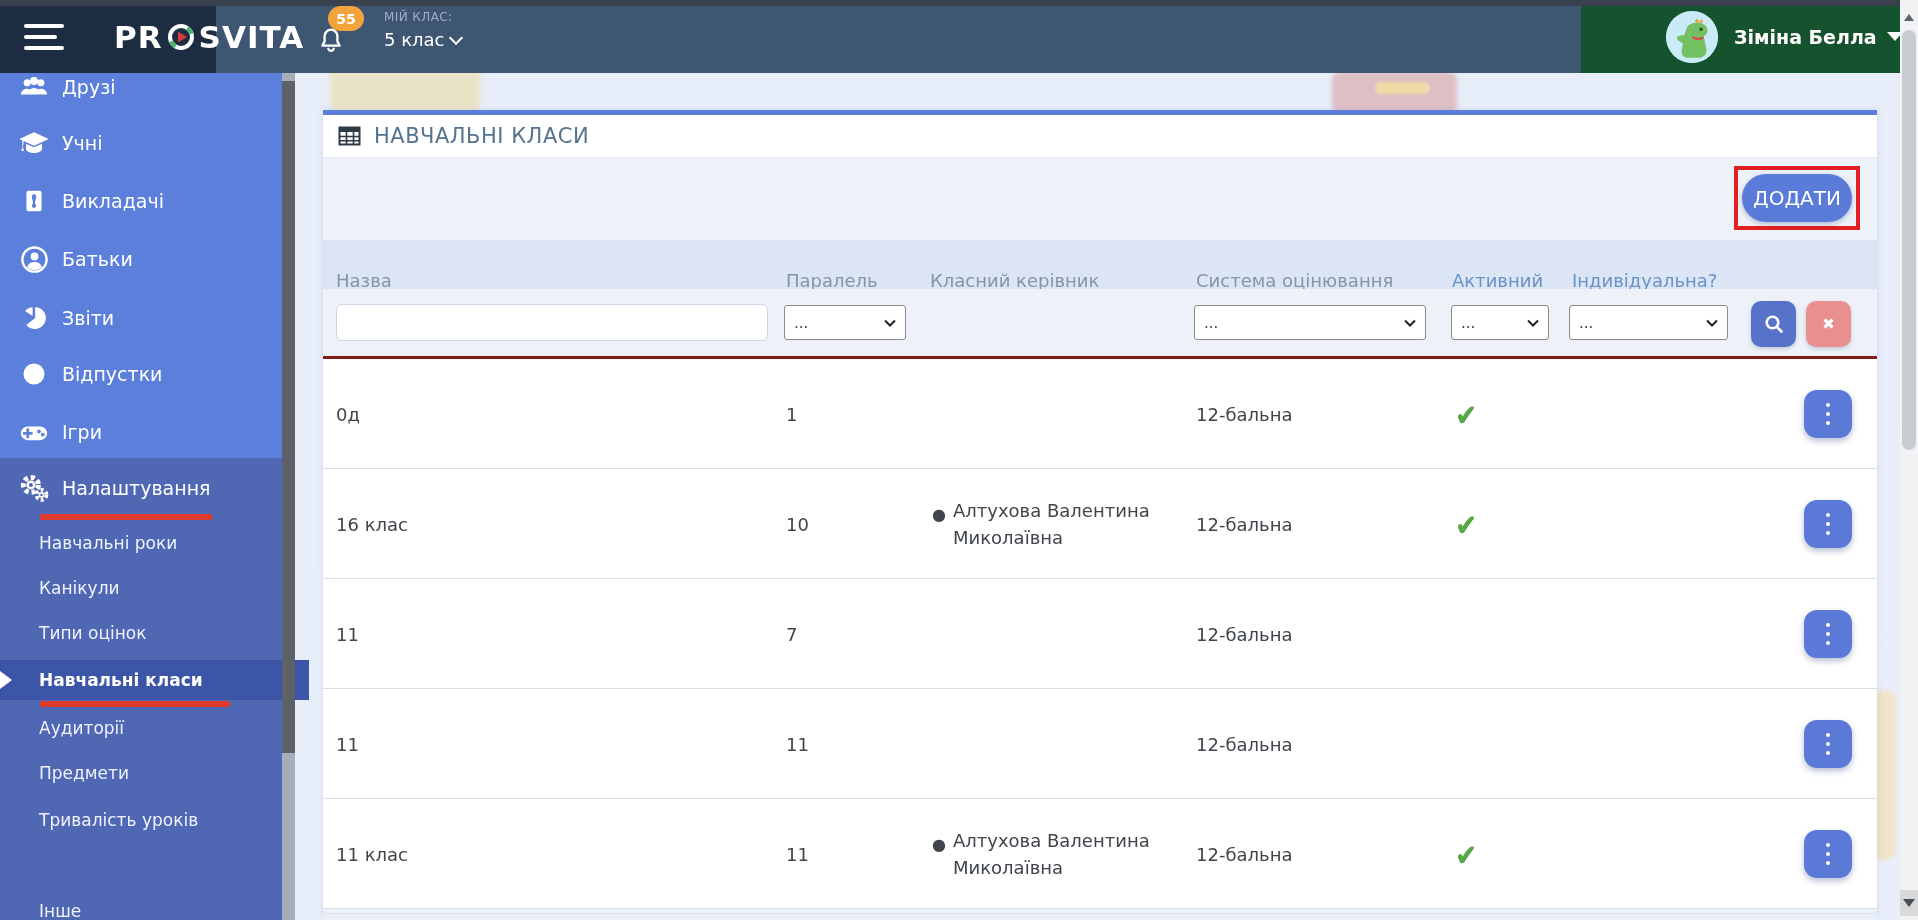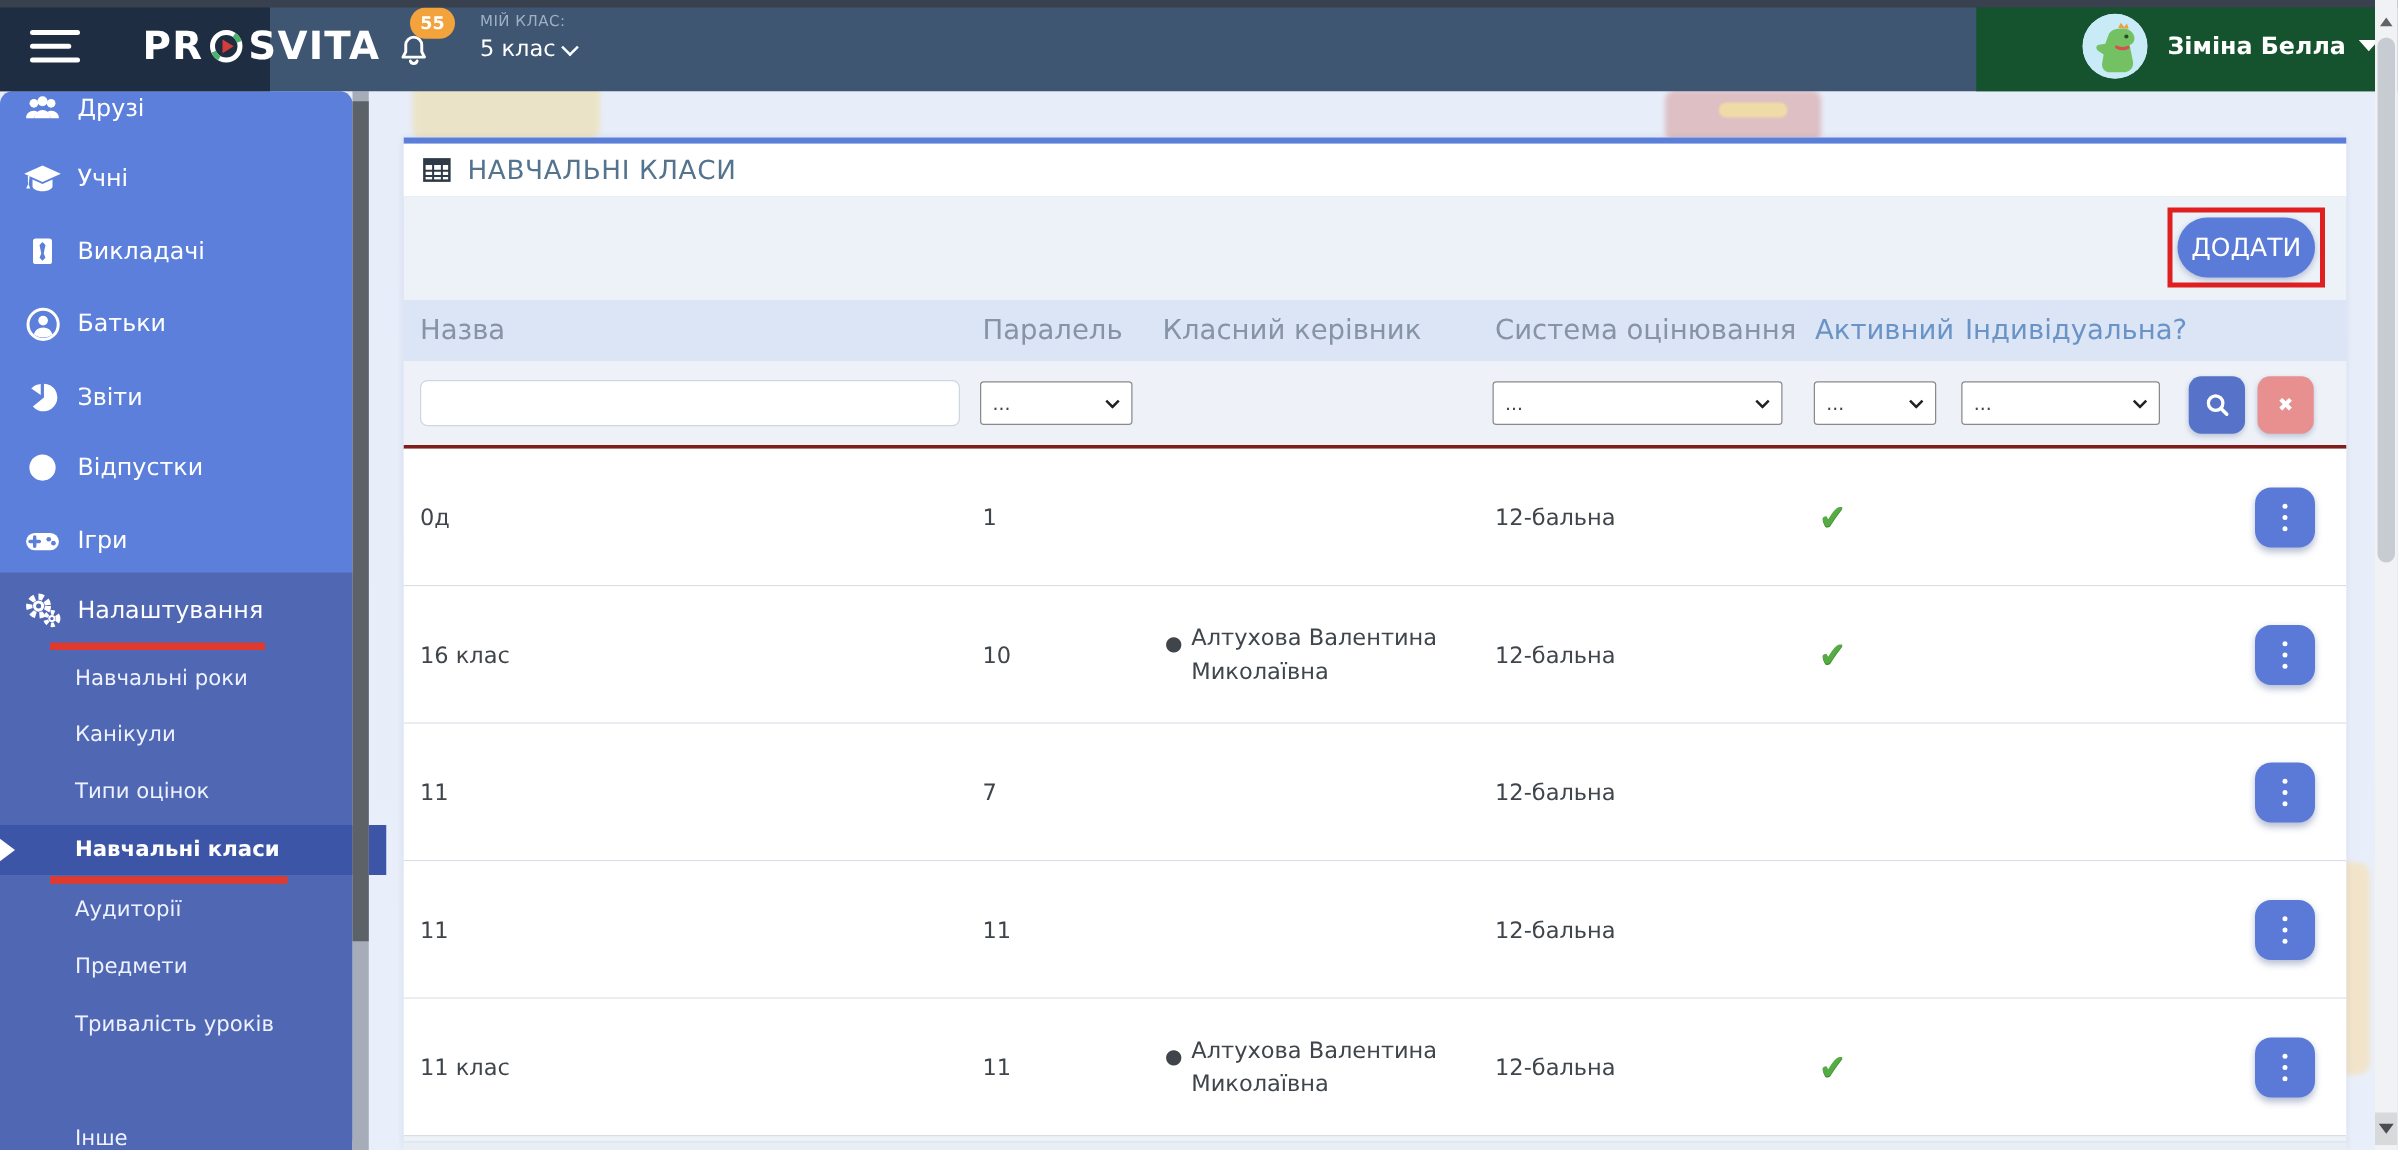--- a/index.html
+++ b/index.html
@@ -21,25 +21,25 @@
   .myclass{position:absolute;left:384px;top:10px;color:#fff;}
   .myclass .lbl{font-size:12px;font-weight:normal;color:#9db0c6;letter-spacing:.4px;}
   .myclass .val{margin-top:5px;font-size:18px;display:flex;align-items:center;gap:7px;cursor:pointer;}
   .chev{width:10px;height:10px;border-right:2px solid #fff;border-bottom:2px solid #fff;transform:rotate(45deg);margin-top:-4px;}
   .userarea{position:absolute;left:1581px;top:0;width:319px;height:73px;background:#14532d;display:flex;align-items:center;cursor:pointer;}
   .avatar{width:52px;height:52px;border-radius:50%;background:#c8ebf7;margin-left:85px;overflow:hidden;flex:none;}
   .username{color:#fff;font-size:19px;font-weight:bold;margin-left:16px;white-space:nowrap;}
   .tri-down{width:0;height:0;border-left:8px solid transparent;border-right:8px solid transparent;border-top:9px solid #fff;margin-left:10px;}
 
   
-  .sidebar{position:absolute;left:0;top:73px;width:282px;height:847px;background:#5b7fda;z-index:40;border-radius:10px;}
+  .sidebar{position:absolute;left:0;top:73px;width:282px;height:847px;background:#5b7fda;z-index:40;}
   .side-item{position:absolute;left:0;width:282px;height:56px;display:flex;align-items:center;color:#fff;font-size:19px;cursor:pointer;}
   .side-item .ic{width:32px;height:30px;margin-left:18px;margin-right:12px;flex:none;display:flex;align-items:center;justify-content:center;}
   .settings-zone{position:absolute;left:0;top:385px;width:282px;height:462px;background:#5067b3;}
-  .sub-item{position:absolute;left:0;width:309px;height:40px;display:flex;align-items:center;color:#eef2ff;font-size:17px;cursor:pointer;padding-left:60px;}
+  .sub-item{position:absolute;left:0;width:309px;height:40px;display:flex;align-items:center;color:#eef2ff;font-size:17px;cursor:pointer;padding-left:39px;}
   .sub-item.active{background:#3c55a6;color:#fff;font-weight:bold;}
   .active-arrow{position:absolute;left:0;width:0;height:0;border-top:9px solid transparent;border-bottom:9px solid transparent;border-left:12px solid #fff;}
   .redline{position:absolute;height:6px;background:#e03a2f;border-radius:1px;}
   .side-scroll{position:absolute;left:282px;top:73px;width:13px;height:847px;background:#a6adb8;z-index:41;}
   .side-thumb{position:absolute;left:0;top:8px;width:13px;height:672px;background:#5d6168;}
 
   
   .page-scroll{position:absolute;left:1900px;top:0;width:18px;height:920px;background:#f1f2f4;z-index:70;}
   .ps-arrow{position:absolute;left:0;width:18px;height:18px;display:flex;align-items:center;justify-content:center;}
   .ps-arrow.up{top:8px;}
@@ -57,21 +57,21 @@
   .wm-cream2{left:1080px;top:905px;width:220px;height:15px;background:#f3e6c8;opacity:.7;border-radius:8px;}
 
   
   .panel{position:absolute;left:323px;top:110px;width:1554px;height:810px;background:#edf2f8;border-top:5px solid #5b7fd9;box-shadow:0 0 6px rgba(90,110,160,.18);z-index:30;}
   .panel-titlebar{position:absolute;left:0;top:0;width:1554px;height:43px;background:#fff;display:flex;align-items:center;border-bottom:1px solid #e4e9f0;}
   .panel-title{color:#54738e;font-size:21px;margin-left:13px;letter-spacing:.5px;}
   .panel-titlebar .ticon{margin-left:15px;display:flex;}
   .add-annotation{position:absolute;left:1411px;top:51px;width:126px;height:64px;border:4px solid #e02020;}
   .add-btn{position:absolute;left:1419px;top:59px;width:110px;height:48px;background:#5b7bd9;border:none;border-radius:24px;color:#fff;font-size:20px;cursor:pointer;box-shadow:0 2px 5px rgba(40,60,120,.3);}
   .cols-row{position:absolute;left:0;top:125px;width:1554px;height:49px;background:#dbe5f6;}
-  .col-h{position:absolute;top:0;height:49px;display:flex;align-items:center;font-size:22px;color:#8793a6;cursor:pointer;}
+  .col-h{position:absolute;top:16px;height:49px;display:flex;align-items:center;font-size:18px;color:#8793a6;cursor:pointer;}
   .col-h.linkish{color:#6a93c6;}
   .filter-row{position:absolute;left:0;top:174px;width:1554px;height:67px;background:#eef2f8;}
   .f-input{position:absolute;left:13px;top:15px;width:432px;height:37px;background:#fff;border:1px solid #cdd7e4;border-radius:6px;padding:0 10px;font-size:16px;color:#333;}
   .f-select{position:absolute;top:16px;height:35px;background:#fff;border:1px solid #8a8a8a;border-radius:3px;display:flex;align-items:center;justify-content:space-between;padding:0 9px;font-size:15px;color:#444;cursor:pointer;}
   .f-btn{position:absolute;top:12px;width:45px;height:46px;border:none;border-radius:10px;display:flex;align-items:center;justify-content:center;cursor:pointer;box-shadow:0 2px 4px rgba(60,80,140,.25);}
   .f-btn.search{background:#5672c9;}
   .f-btn.clear{background:#e89090;color:#fff;font-size:15px;font-weight:bold;}
   .rows{position:absolute;left:0;top:241px;width:1554px;border-top:3px solid #7f1d1d;}
   .trow{position:relative;width:1554px;height:110px;background:#fff;border-bottom:1px solid #d9dee5;}
   .cell{position:absolute;top:0;height:110px;display:flex;align-items:center;font-size:18px;color:#3f454b;}

